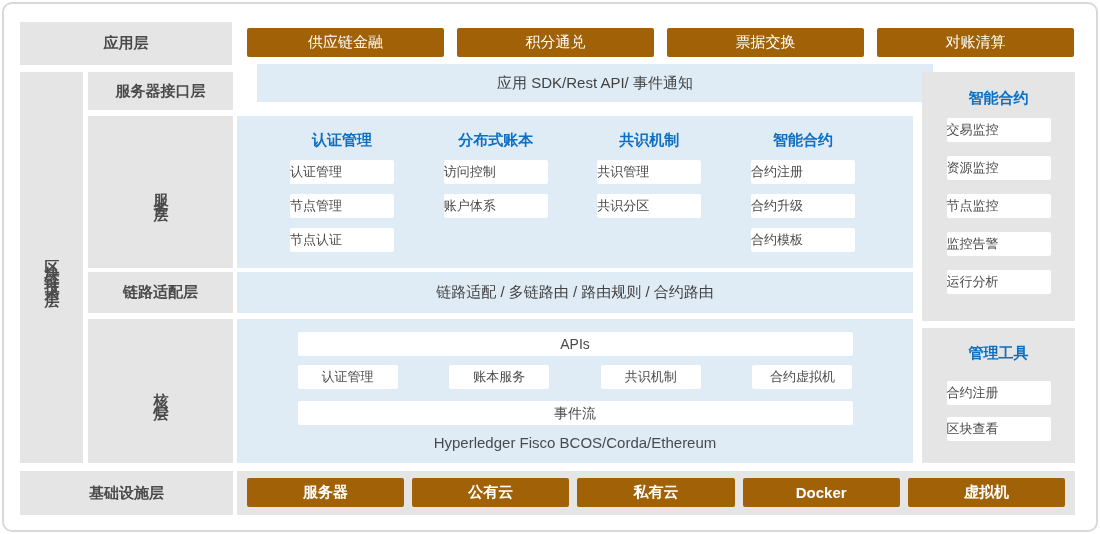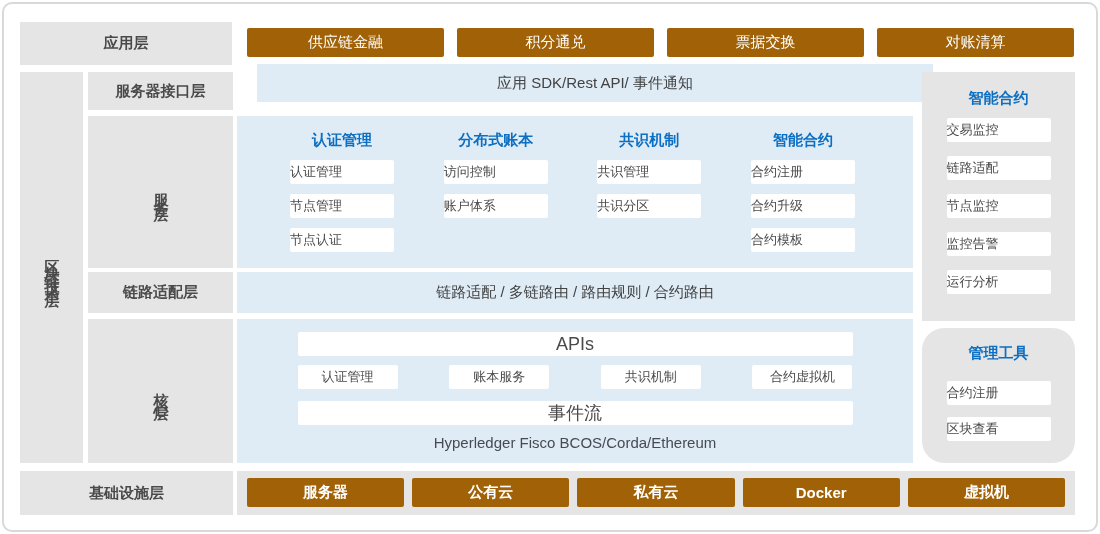--- a/index.html
+++ b/index.html
@@ -13,21 +13,21 @@
   .vlabel span{writing-mode:vertical-lr;text-orientation:upright;letter-spacing:7px;}
   .bar{display:flex;align-items:center;justify-content:center;font-size:15px;color:#424242;}
   .bluebtn{background:#a16207;color:#fff;font-size:15px;display:flex;align-items:center;justify-content:center;border-radius:2px;}
   .app-buttons{display:flex;gap:13px;}
   .app-buttons .bluebtn{flex:1;height:29px;}
   .svc-panel{display:flex;justify-content:space-between;padding:14px 58px 0 53px;}
   .svc-col{width:104px;display:flex;flex-direction:column;align-items:center;}
   .svc-head{font-size:15px;font-weight:700;color:#0d6fc2;height:20px;line-height:20px;margin-bottom:10px;}
   .chip{background:#fff;width:100%;height:24px;line-height:24px;text-align:left;font-size:13px;color:#4a4a4a;border-radius:2px;margin-bottom:10px;}
   .core-inner{width:555px;margin:13px auto 0;}
-  .wchip{background:#fff;height:24px;line-height:24px;text-align:center;font-size:18px;color:#4a4a4a;border-radius:2px;}
+  .wchip{background:#fff;height:24px;line-height:24px;text-align:center;font-size:14px;color:#4a4a4a;border-radius:2px;}
   .core-items{display:flex;justify-content:space-between;margin-top:9px;}
   .core-items .wchip{width:100px;font-size:13px;}
   .core-footer{margin-top:9px;text-align:center;font-size:15px;color:#454b52;}
   .rpanel{text-align:center;}
   .rpanel .phead{font-size:15px;font-weight:700;color:#0d6fc2;height:21px;line-height:21px;}
   .rpanel .chip{width:104px;margin:0 auto;}
   .mon-head{margin:15px 0 10px;}
   .mon-chip{margin-bottom:14px !important;}
   .tool-head{margin:14px 0 18px;}
   .tool-chip{margin-bottom:12px !important;}
@@ -99,27 +99,27 @@
         <div class="wchip">合约虚拟机</div>
       </div>
       <div class="wchip" style="margin-top:12px;">事件流</div>
       <div class="core-footer">Hyperledger Fisco BCOS/Corda/Ethereum</div>
     </div>
   </div>
 
   <div class="abs gray rpanel" style="left:918px;top:68px;width:153px;height:249px;">
     <div class="phead mon-head">智能合约</div>
     <div class="chip mon-chip">交易监控</div>
-    <div class="chip mon-chip">链路适配</div>
+    <div class="chip mon-chip">资源监控</div>
     <div class="chip mon-chip">节点监控</div>
     <div class="chip mon-chip">监控告警</div>
     <div class="chip mon-chip">运行分析</div>
   </div>
 
-  <div class="abs gray rpanel" style="left:918px;top:324px;width:153px;height:135px;border-radius:22px;">
+  <div class="abs gray rpanel" style="left:918px;top:324px;width:153px;height:135px;">
     <div class="phead tool-head">管理工具</div>
     <div class="chip tool-chip">合约注册</div>
     <div class="chip tool-chip">区块查看</div>
   </div>
 
   <div class="abs gray label" style="left:16px;top:467px;width:213px;height:44px;">基础设施层</div>
   <div class="abs gray infra-strip" style="left:233px;top:467px;width:838px;height:44px;">
     <div class="bluebtn">服务器</div>
     <div class="bluebtn">公有云</div>
     <div class="bluebtn">私有云</div>

